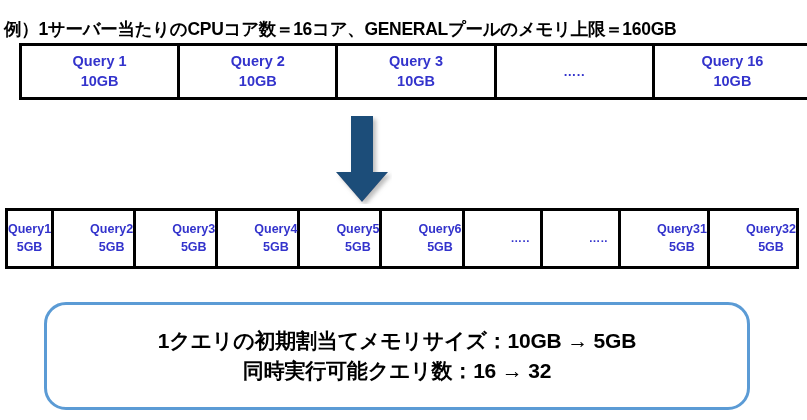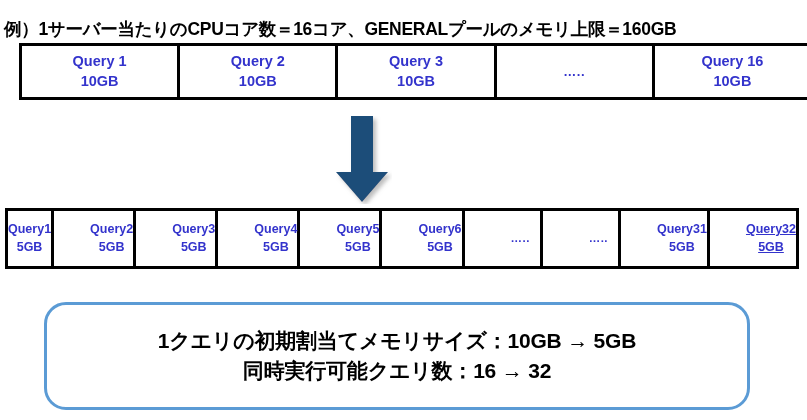--- a/index.html
+++ b/index.html
@@ -95,21 +95,21 @@
     display: flex;
     flex-direction: column;
     align-items: center;
     justify-content: center;
     color: #3333cc;
     font-size: 12.5px;
     font-weight: bold;
     line-height: 1.4;
     background: #ffffff;
   }
-  .row2 .cell:last-child { border-right: none; text-decoration: underline; }
+  .row2 .cell:last-child { border-right: none; }
   .row2 .cell.ellipsis {
     font-size: 11.5px;
     letter-spacing: 0.5px;
   }
 
   
   .summary {
     position: absolute;
     left: 44px;
     top: 302px;

